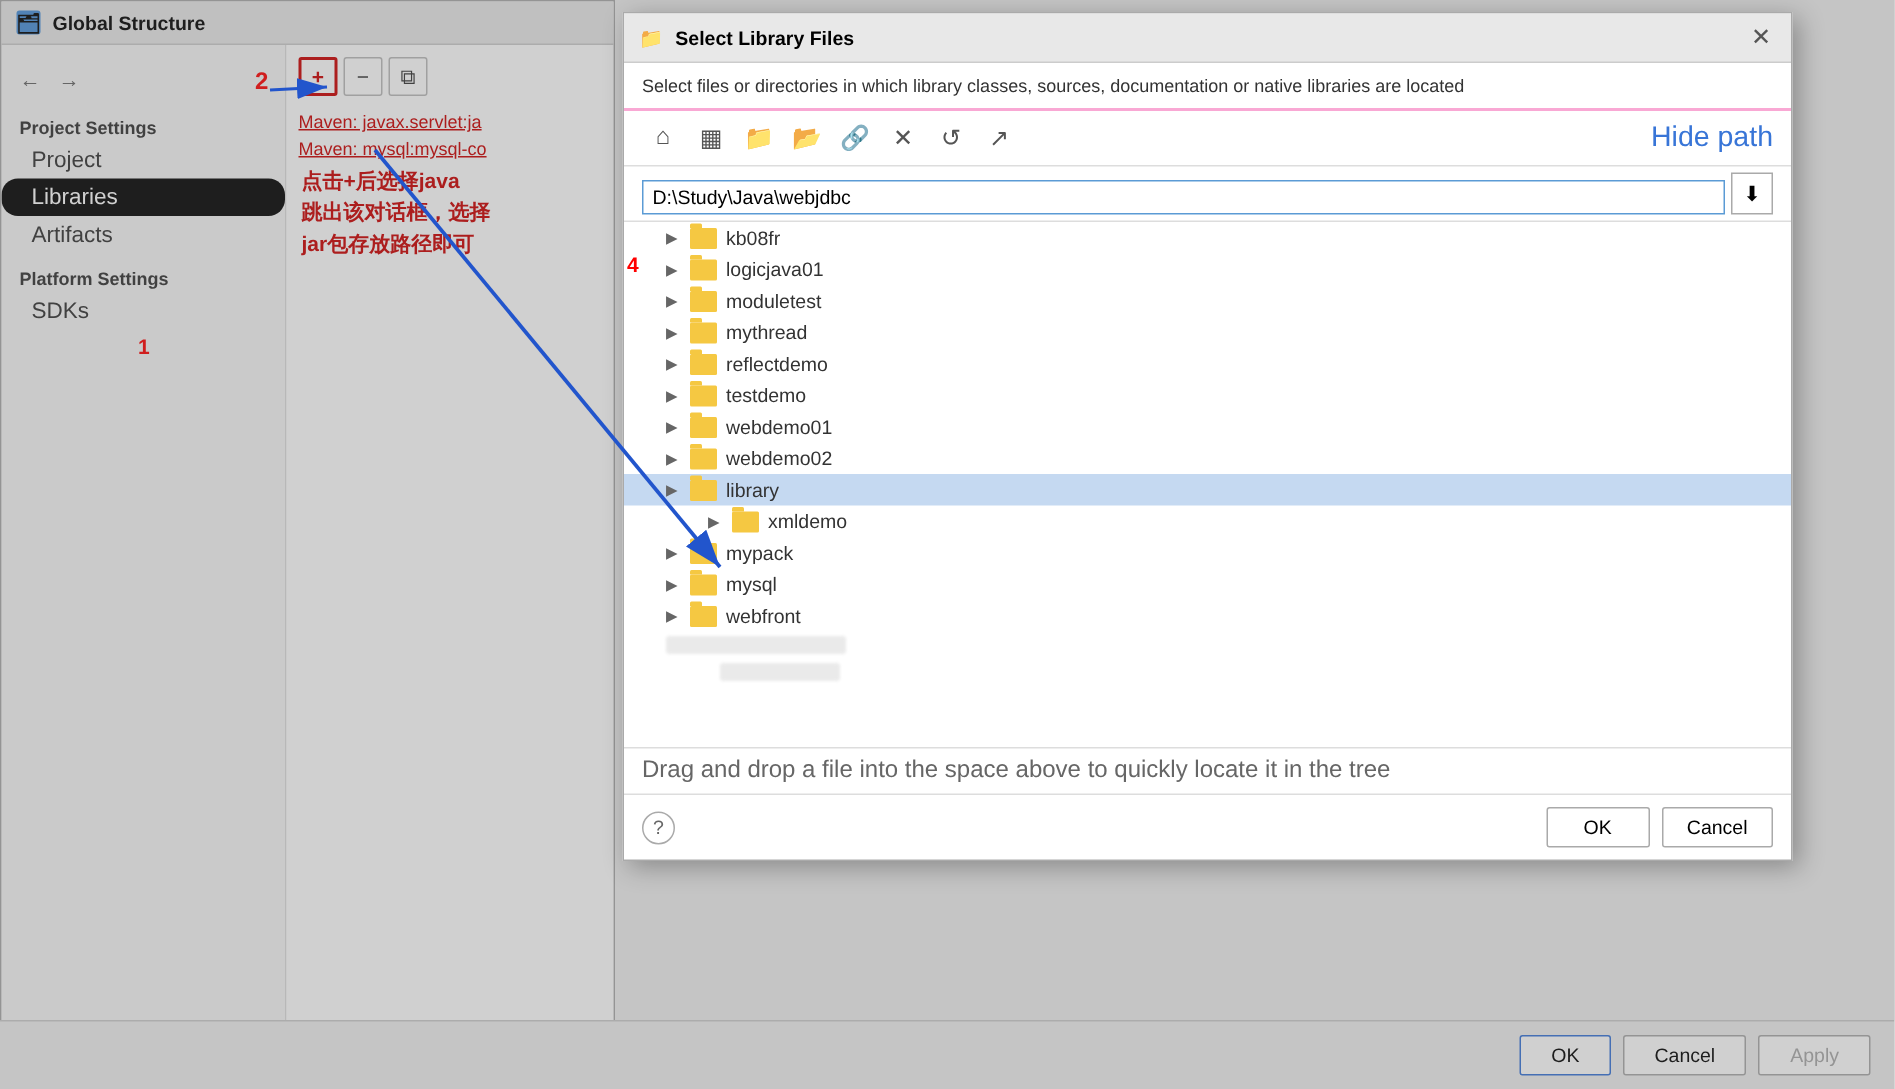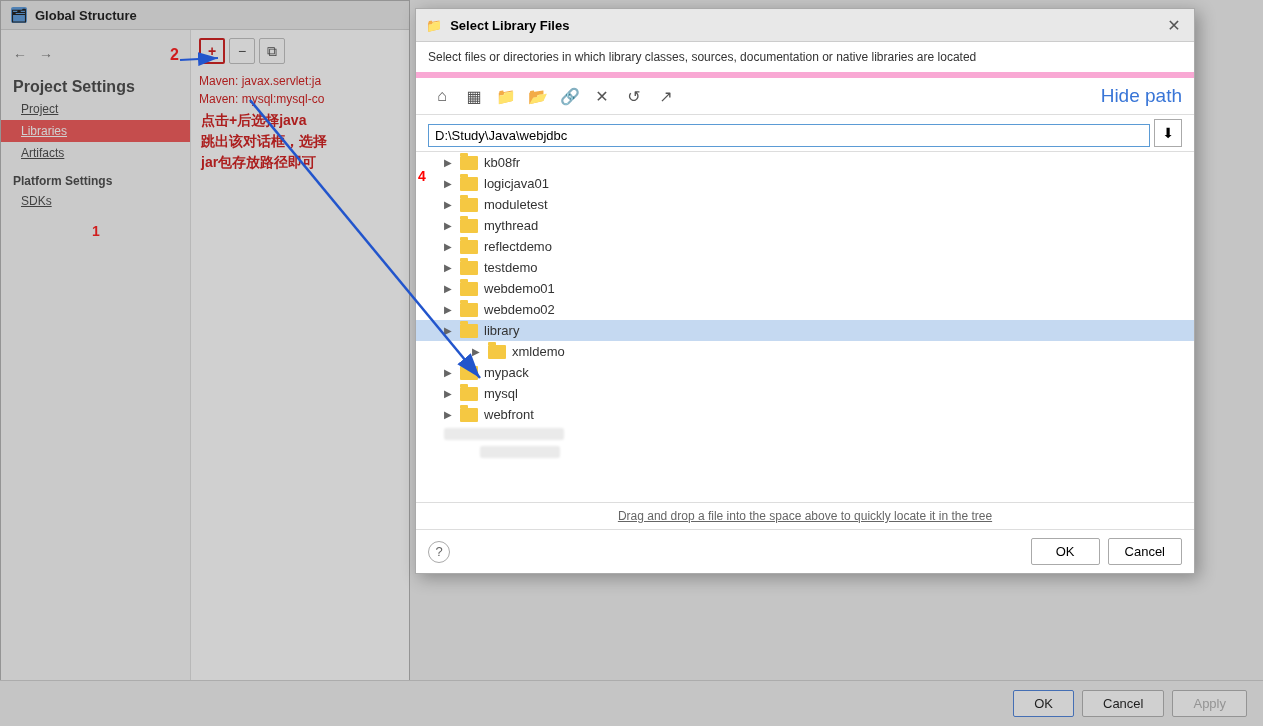--- a/index.html
+++ b/index.html
@@ -72,35 +72,35 @@
       border: none;
       background: transparent;
       cursor: pointer;
       color: #666;
       font-size: 14px;
       display: flex; align-items: center; justify-content: center;
     }
 
     .section-label {
       padding: 6px 12px 2px;
-      font-size: 16px;
+      font-size: 12px;
       font-weight: bold;
       color: #333;
     }
 
     .sidebar-item {
       padding: 4px 12px 4px 20px;
       cursor: pointer;
       color: #333;
-      font-size: 12px;
-      text-decoration: underline;
+      font-size: 15px;
     }
     .sidebar-item.active {
-      background: #ef4444;
+      background: #000000;
       color: #fff;
+      border-radius: 11px;
     }
 
     .platform-label {
       padding: 10px 12px 2px;
       font-size: 12px;
       font-weight: bold;
       color: #333;
     }
 
     
@@ -123,21 +123,21 @@
       border: 1px solid #bbb;
       background: #fff;
       cursor: pointer;
       display: flex; align-items: center; justify-content: center;
       font-size: 14px;
       border-radius: 2px;
       color: #333;
     }
     .tb-btn.plus { border: 2px solid #c00; color: #c00; font-weight: bold; }
 
-    .lib-list { font-size: 12px; color: #c00; }
+    .lib-list { font-size: 12px; color: #c00; text-decoration: underline; }
     .lib-item { padding: 2px 0; }
 
     .annotation-text {
       position: absolute;
       top: 80px;
       left: 10px;
       color: #c00;
       font-size: 14px;
       font-weight: bold;
       line-height: 1.5;
@@ -226,21 +226,21 @@
       cursor: pointer;
       font-size: 16px;
       color: #555;
       display: flex; align-items: center; justify-content: center;
     }
 
     .dialog-description {
       padding: 8px 12px;
       font-size: 12px;
       color: #333;
-      border-bottom: 6px solid #f9a8d4;
+      border-bottom: 2px solid #f9a8d4;
     }
 
     .dialog-toolbar {
       display: flex;
       align-items: center;
       padding: 4px 12px;
       gap: 4px;
       border-bottom: 1px solid #ddd;
     }
 
@@ -325,25 +325,24 @@
       content: '';
       position: absolute;
       top: -3px; left: 0;
       width: 8px; height: 3px;
       background: #f5c842;
       border-radius: 1px 1px 0 0;
     }
 
     .drop-hint {
       padding: 6px 12px;
-      font-size: 12px;
+      font-size: 16px;
       color: #666;
-      text-align: center;
+      text-align: left;
       border-top: 1px solid #ddd;
-      text-decoration: underline;
     }
 
     .dialog-footer {
       display: flex;
       align-items: center;
       justify-content: space-between;
       padding: 8px 12px;
       border-top: 1px solid #ddd;
     }
 

